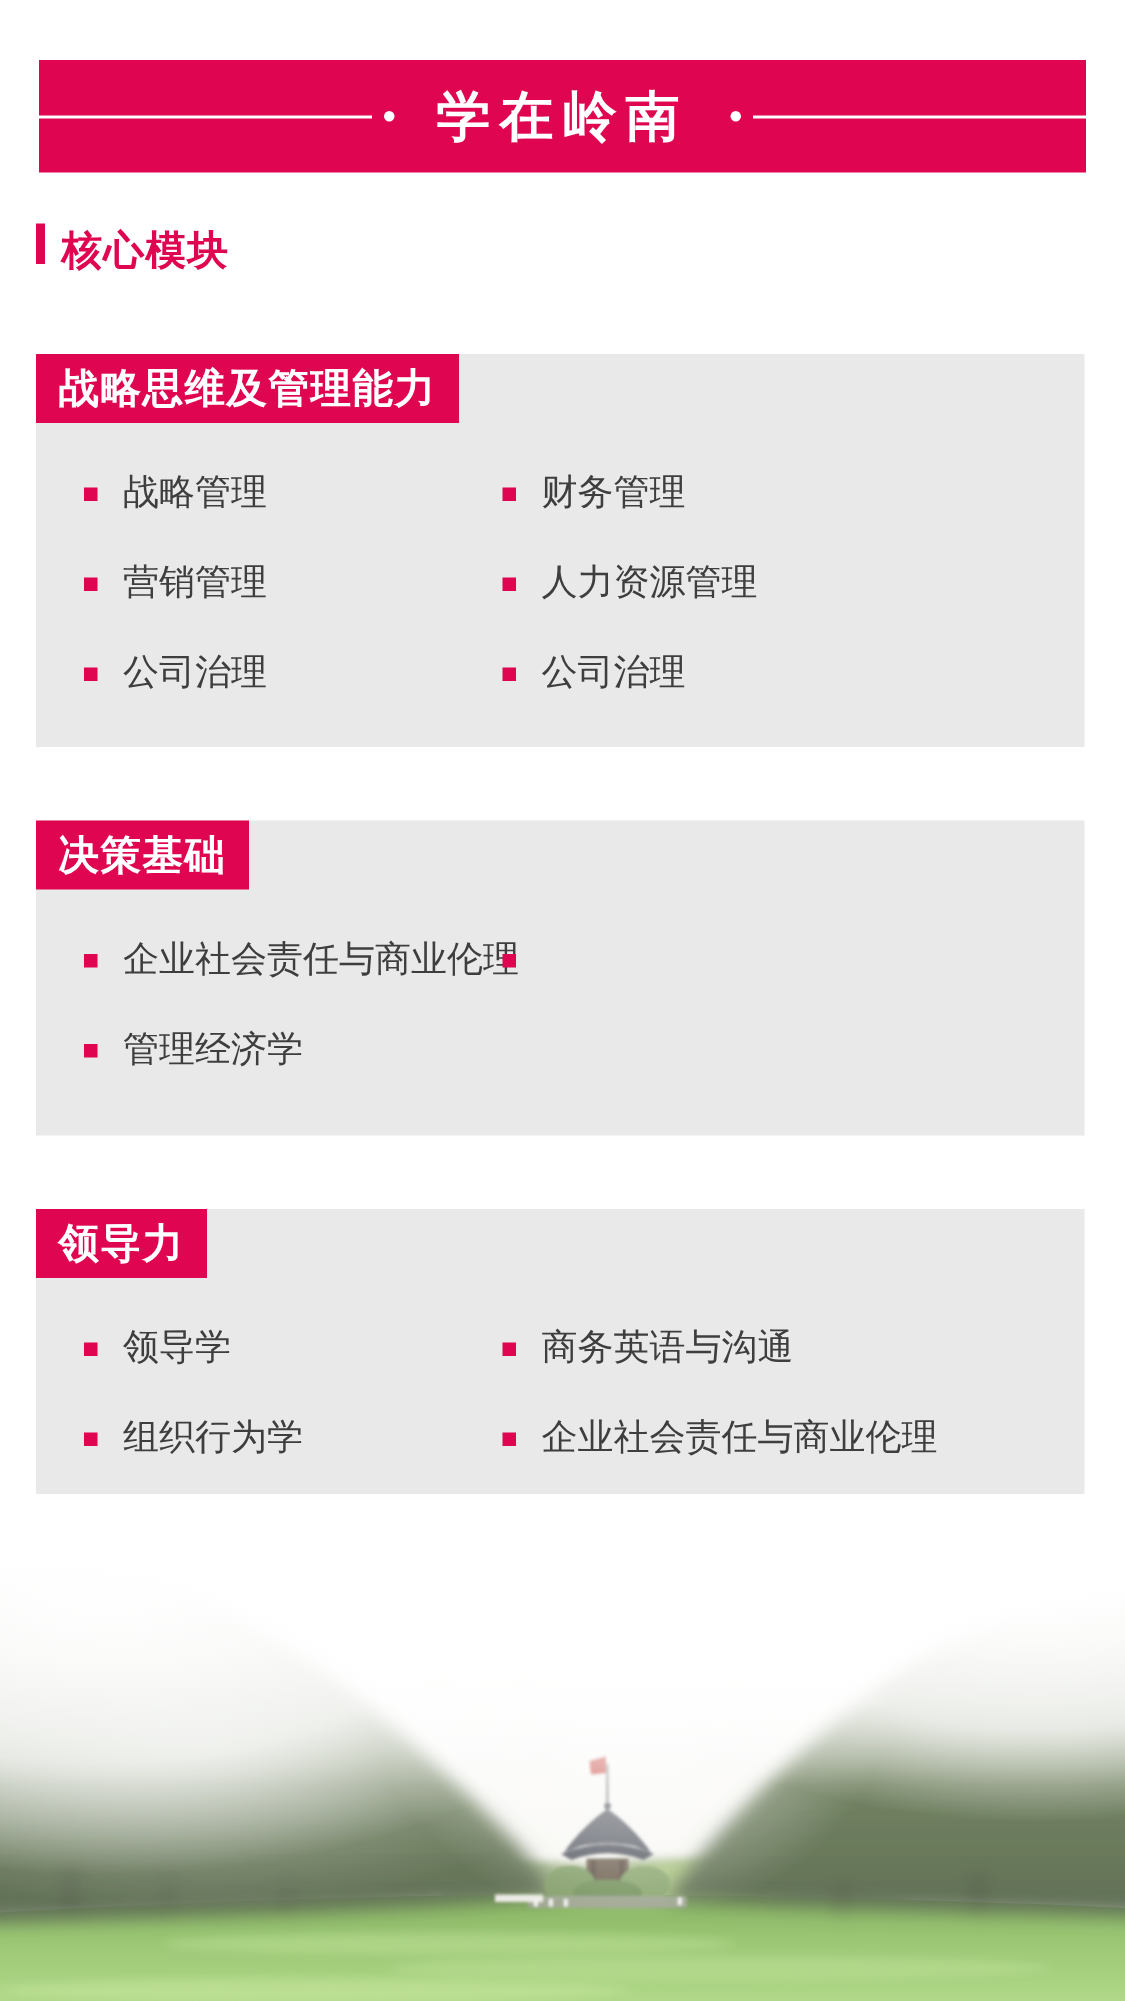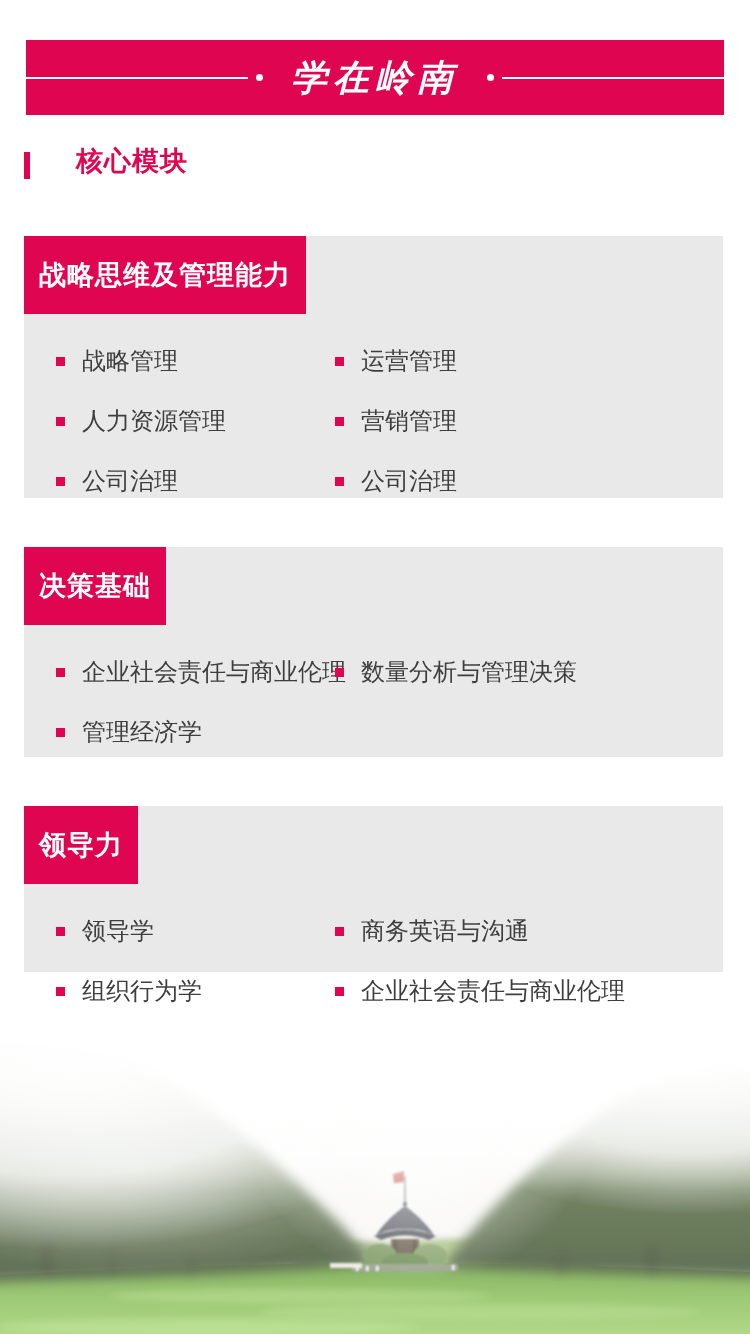--- a/index.html
+++ b/index.html
@@ -2,46 +2,46 @@
 <html><head>
 <meta charset="utf-8">
 <style>
   html,body{margin:0;padding:0;background:#fff;}
   body{font-family:"Liberation Sans","DejaVu Sans",sans-serif;}
   .page{position:relative;width:750px;height:1334px;margin:0 auto;background:#fff;overflow:hidden;}
 
   
   .banner{
     position:absolute;top:40px;left:26px;width:698px;height:75px;
-    background:var(--accent);display:flex;align-items:center;font-style:italic;
+    background:var(--accent);display:flex;align-items:center;
   }
   .banner .line{flex:1;height:2px;background:#fff;}
   .banner .dot{width:7px;height:7px;border-radius:50%;background:#fff;flex:0 0 auto;}
   .banner .dot.left{margin-left:8px;}
   .banner .dot.right{margin-right:8px;}
   .banner h1{
     margin:0 28px;font-size:36px;line-height:75px;font-weight:bold;color:#fff;
     letter-spacing:6px;white-space:nowrap;
   }
 
   
-  .section-heading{position:absolute;top:149px;left:24px;display:flex;align-items:flex-end;height:30px;gap:35px;}
+  .section-heading{position:absolute;top:149px;left:24px;display:flex;align-items:flex-start;height:30px;}
   .heading-bar{width:6px;height:27px;background:var(--accent);margin-right:11px;}
   .section-heading h2{margin:0;font-size:27px;font-weight:bold;color:var(--accent);letter-spacing:1px;}
 
   
   #modules{position:absolute;top:236px;left:24px;width:699px;}
   .card{position:relative;background:var(--card-bg);margin-bottom:49px;}
   .card:nth-of-type(1){height:262px;}
   .card:nth-of-type(2){height:210px;margin-top:38px;}
-  .card:nth-of-type(3){height:166px;}
+  .card:nth-of-type(3){height:190px;}
   .tag{
     display:inline-block;background:var(--accent);color:#fff;
     font-size:27px;font-weight:bold;height:46px;line-height:46px;
-    padding:16px 15px;letter-spacing:1px;vertical-align:top;white-space:nowrap;
+    padding:0 15px;letter-spacing:1px;vertical-align:top;white-space:nowrap;
   }
   .items{
     list-style:none;margin:30px 0 0 0;padding:0 24px 0 32px;
     display:grid;grid-template-columns:279px 1fr;row-gap:26px;align-content:start;
   }
   .item{display:flex;align-items:center;height:34px;}
   .bullet{width:9px;height:9px;background:var(--accent);margin-right:17px;flex:0 0 auto;}
   .item-label{font-size:24px;color:var(--item-text);line-height:34px;white-space:nowrap;}
 
   
@@ -69,31 +69,31 @@
     <section class="card">
       <div class="tag">战略思维及管理能力</div>
       <ul class="items">
     <li class="item">
       <span class="bullet"></span>
       <span class="item-label">战略管理</span>
     </li>
 
     <li class="item">
       <span class="bullet"></span>
-      <span class="item-label">运营管理</span>
+      <span class="item-label">财务管理</span>
+    </li>
+
+    <li class="item">
+      <span class="bullet"></span>
+      <span class="item-label">营销管理</span>
     </li>
 
     <li class="item">
       <span class="bullet"></span>
       <span class="item-label">人力资源管理</span>
-    </li>
-
-    <li class="item">
-      <span class="bullet"></span>
-      <span class="item-label">营销管理</span>
     </li>
 
     <li class="item">
       <span class="bullet"></span>
       <span class="item-label">公司治理</span>
     </li>
 
     <li class="item">
       <span class="bullet"></span>
       <span class="item-label">公司治理</span>
@@ -105,21 +105,20 @@
       <div class="tag">决策基础</div>
       <ul class="items">
 
     <li class="item">
       <span class="bullet"></span>
       <span class="item-label">企业社会责任与商业伦理</span>
     </li>
 
     <li class="item">
       <span class="bullet"></span>
-      <span class="item-label">数量分析与管理决策</span>
     </li>
 
     <li class="item">
       <span class="bullet"></span>
       <span class="item-label">管理经济学</span>
     </li>
   </ul>
     </section>
 
     <section class="card">

